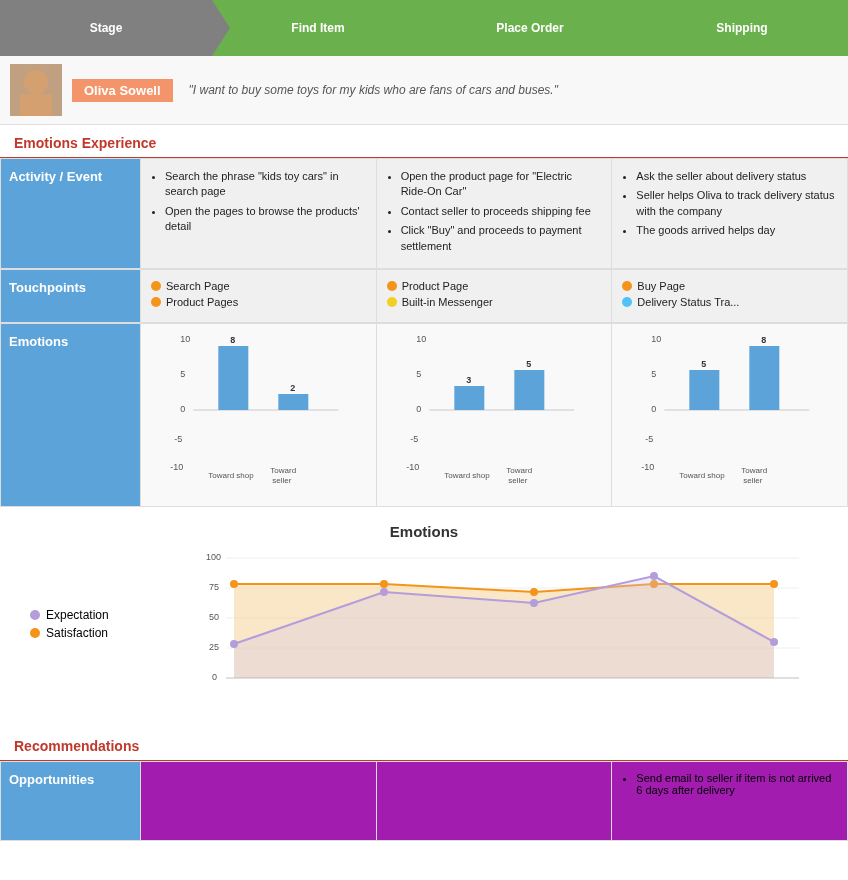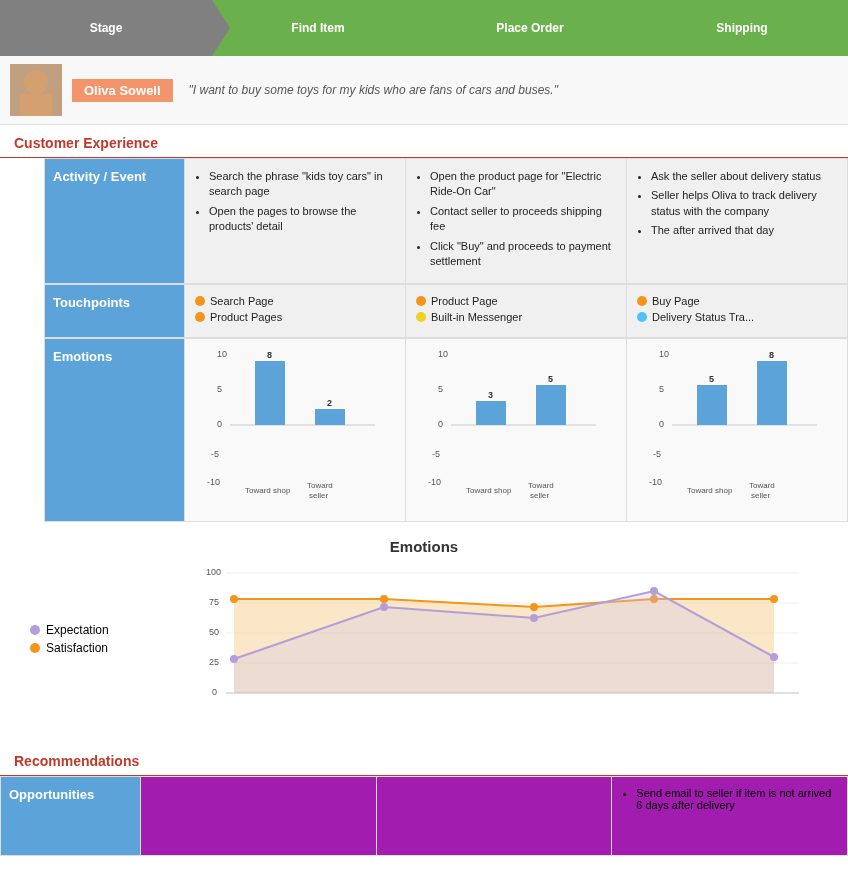--- a/index.html
+++ b/index.html
@@ -78,21 +78,20 @@
       padding: 10px 14px 6px;
       border-bottom: 1px solid #c0392b;
       margin-bottom: 0;
     }
 
     
     .cx-grid {
       display: grid;
       grid-template-columns: 140px 1fr 1fr 1fr;
       border-left: 1px solid #ddd;
-      margin-left: 44px;
     }
 
     .cx-label-cell {
       background: #5ba3d9;
       color: white;
       font-size: 13px;
       font-weight: bold;
       padding: 10px 8px;
       border: 1px solid #ddd;
       border-left: none;
@@ -220,21 +219,21 @@
   </div>
   <div class="customer-name">
     <span>Oliva Sowell</span>
   </div>
   <div class="customer-quote">
     <span>"I want to buy some toys for my kids who are fans of cars and buses."</span>
   </div>
 </div>
 
 <div class="section-title">
-  <span>Customer Experience</span>
+  <span>Emotions Experience</span>
 </div>
 
 <div class="cx-grid">
   <div class="cx-label-cell">
     <span>Activity / Event</span>
   </div>
   <div class="cx-content-cell">
     <ul>
       <li>Search the phrase "kids toy cars" in search page</li>
       <li>Open the pages to browse the products' detail</li>
@@ -244,21 +243,21 @@
     <ul>
       <li>Open the product page for "Electric Ride-On Car"</li>
       <li>Contact seller to proceeds shipping fee</li>
       <li>Click "Buy" and proceeds to payment settlement</li>
     </ul>
   </div>
   <div class="cx-content-cell">
     <ul>
       <li>Ask the seller about delivery status</li>
       <li>Seller helps Oliva to track delivery status with the company</li>
-      <li>The after arrived that day</li>
+      <li>The goods arrived helps day</li>
     </ul>
   </div>
 </div>
 
 <div class="cx-grid">
   <div class="cx-label-cell">
     <span>Touchpoints</span>
   </div>
   <div class="cx-content-cell">
     <div class="tp-item">

